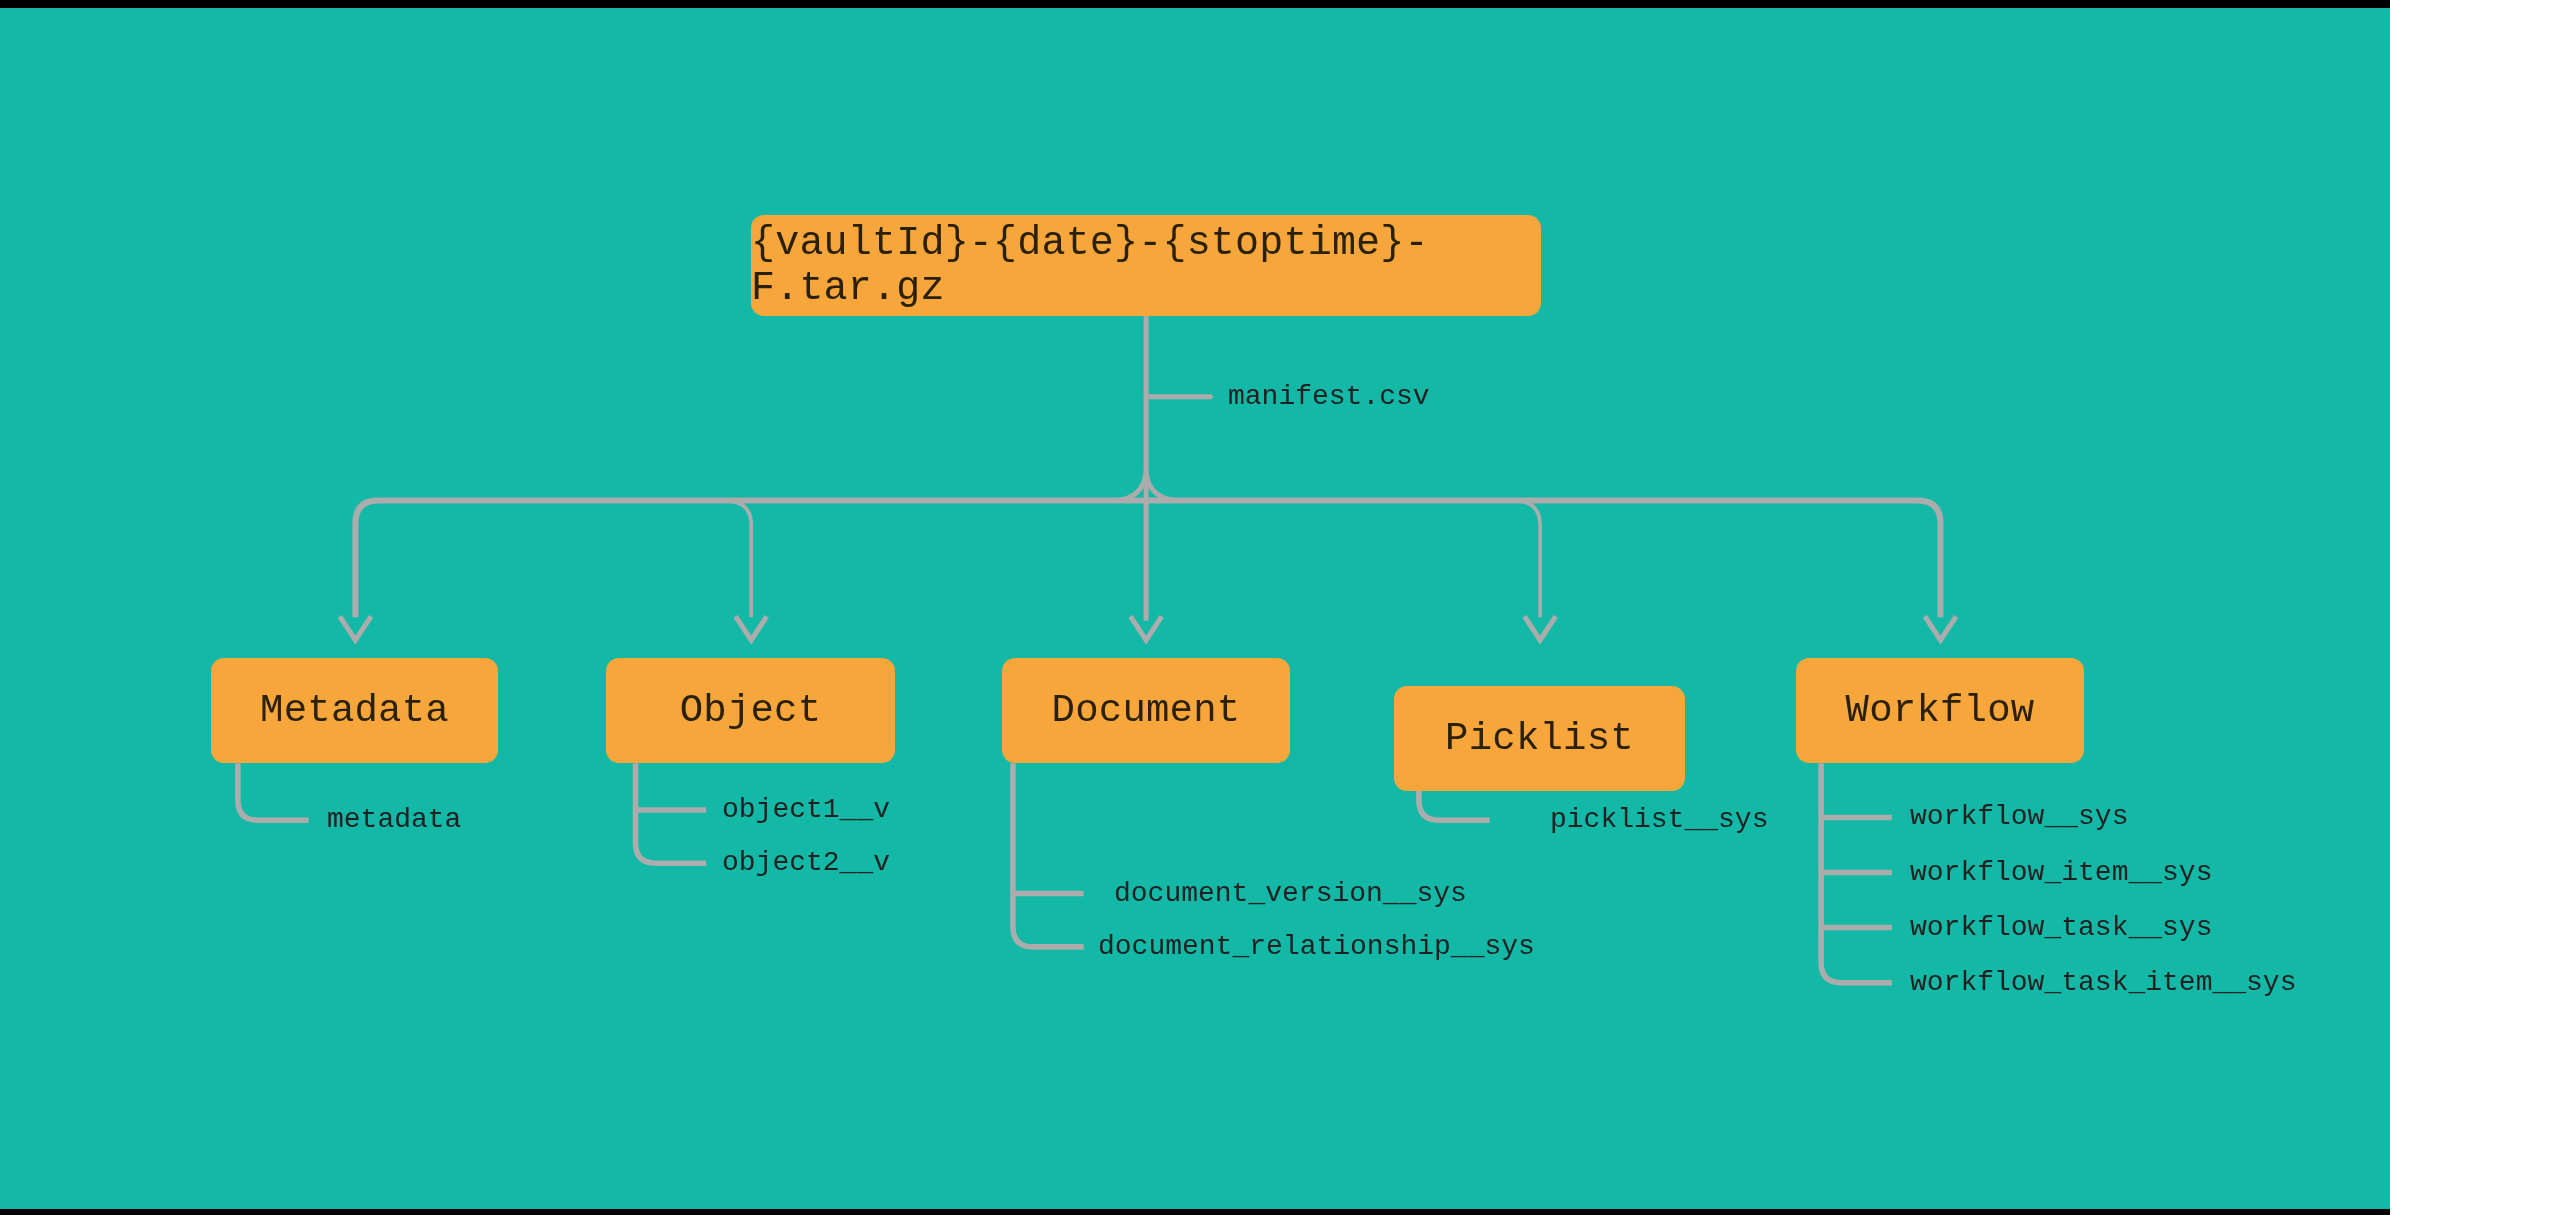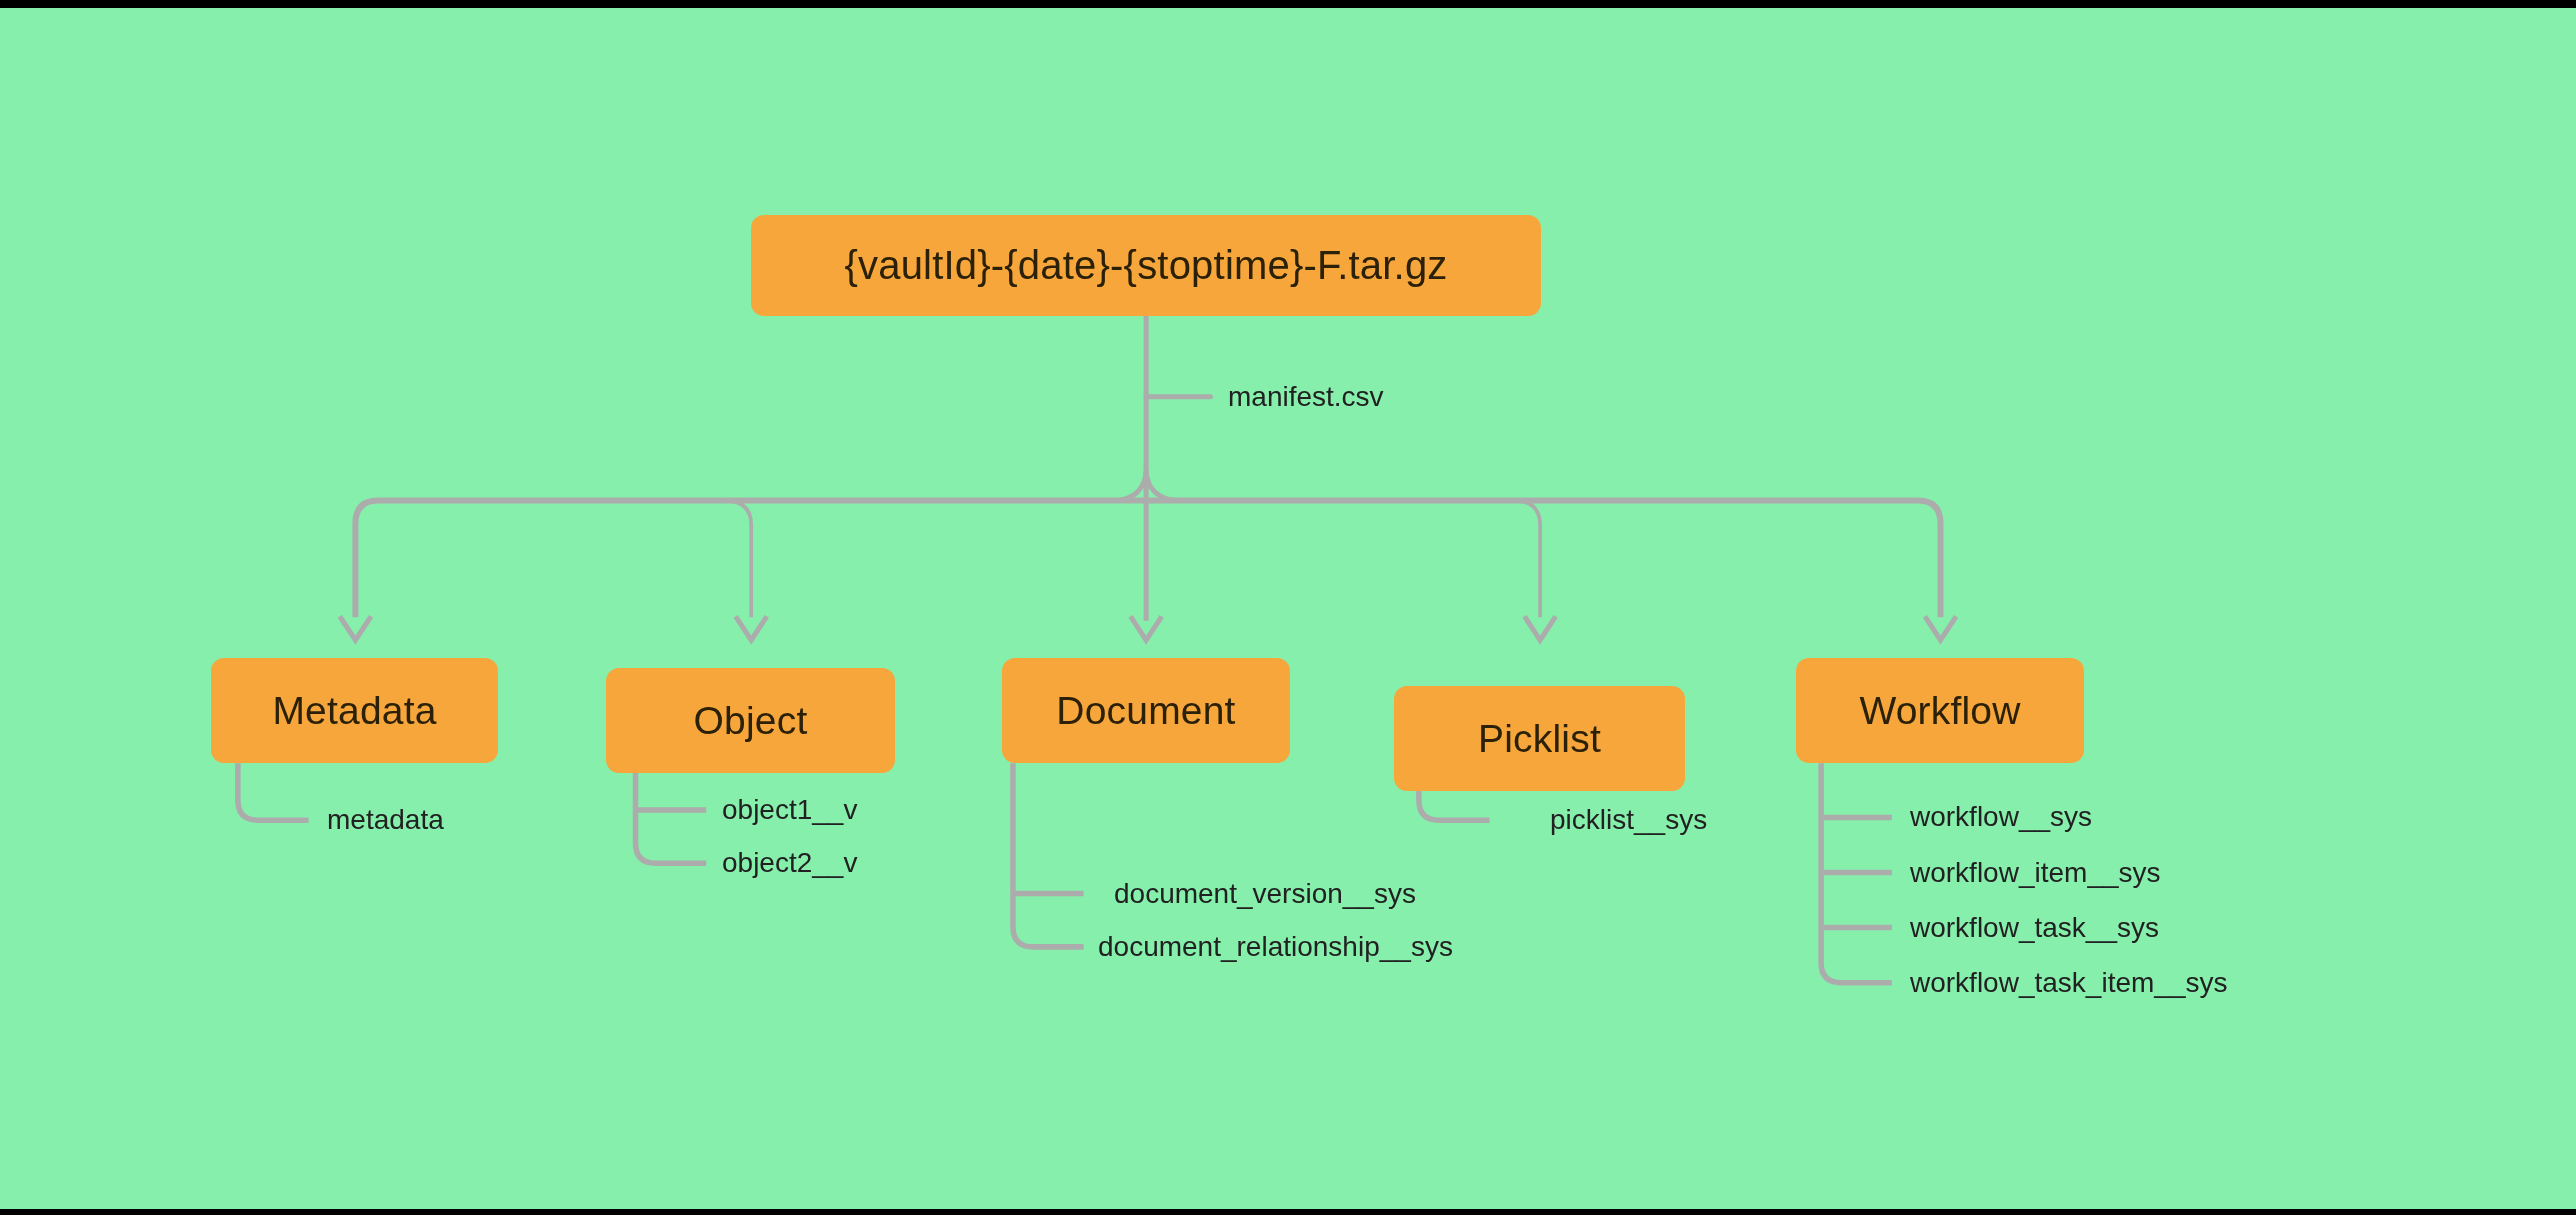--- a/index.html
+++ b/index.html
@@ -1,39 +1,39 @@
 <!DOCTYPE html>
 <html style="font-size:14.7px"><head>
 <meta charset="utf-8">
 <style>
   html,body{margin:0;padding:0;background:#ffffff;}
   #canvas{
     position:relative;
-    width:2576px;height:1216px;
-    background:#86efac;
+    width:2390px;height:1216px;
+    background:#14b8a6;
     overflow:hidden;
-    font-family:Liberation Sans, sans-serif;
+    font-family:Liberation Mono, monospace;
   }
   .frame-bar{position:absolute;left:0;width:2576px;background:#000000;}
   #frame-top{top:0;height:8.3px;}
   #frame-bottom{top:1209px;height:7.3px;}
   #connector-svg{position:absolute;left:0;top:0;}
   .box{
     position:absolute;
     background:#F7A63B;
     border-radius:13px;
     display:flex;align-items:center;justify-content:center;
     color:#2B2008;
     font-weight:500;
     letter-spacing:0.2px;
   }
   #root-box{left:751px;top:215px;width:790px;height:101px;font-size:40px;}
   .child-box{top:658px;height:105px;font-size:39px;}
   #box-metadata{left:211px;width:287px;}
-  #box-object{left:606px;width:289px;margin-top:10px;}
+  #box-object{left:606px;width:289px;}
   #box-document{left:1002px;width:288px;}
   #box-picklist{left:1394px;width:291px;margin-top:28px;}
   #box-workflow{left:1796px;width:288px;}
   .leaf-label{
     position:absolute;
     height:48px;line-height:48px;
     font-size:28px;color:#212121;font-weight:500;
     white-space:nowrap;
   }
 </style>

